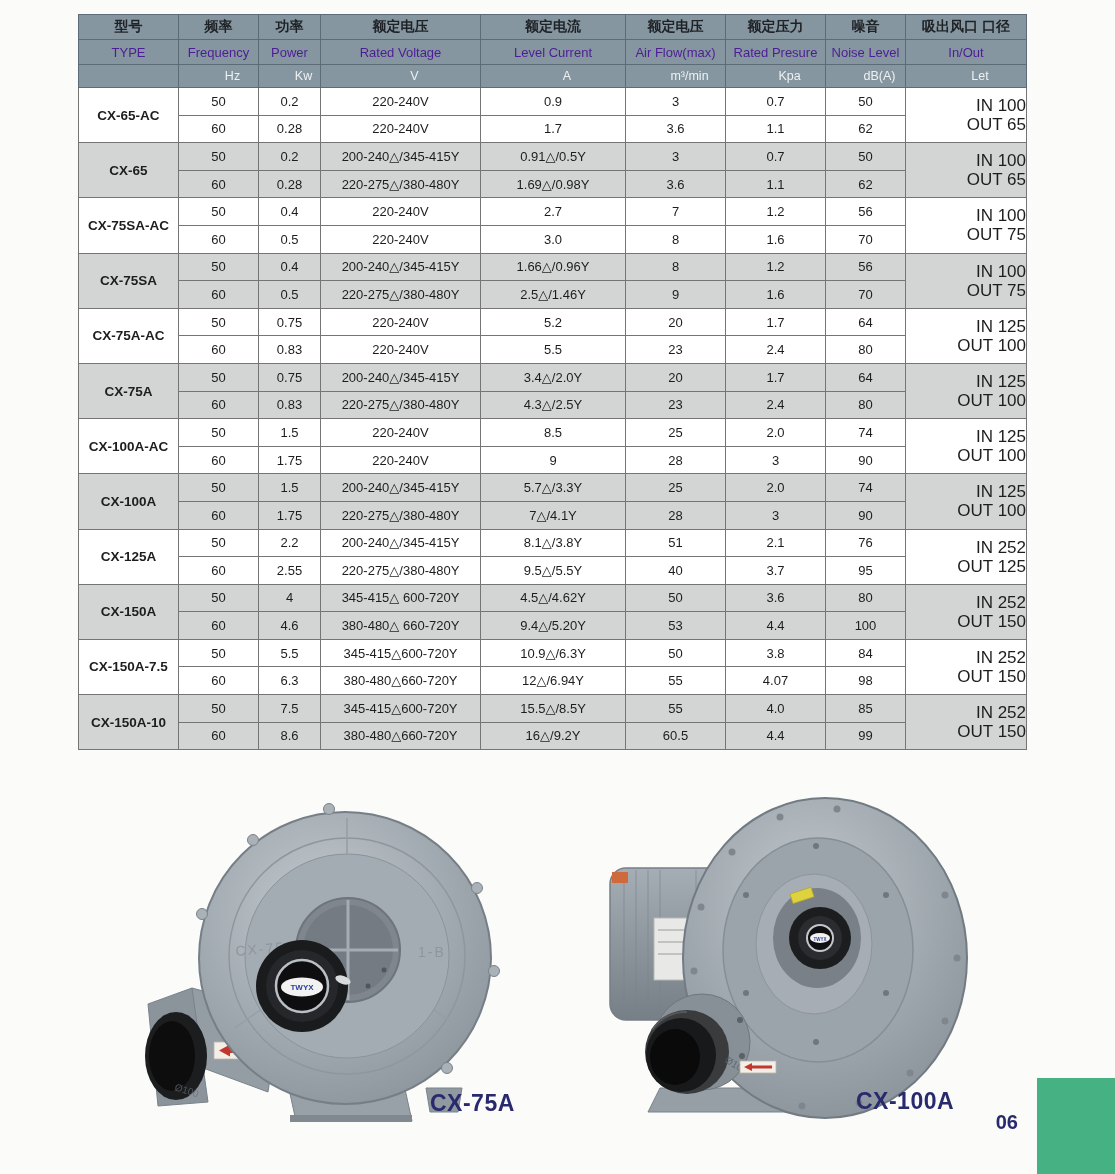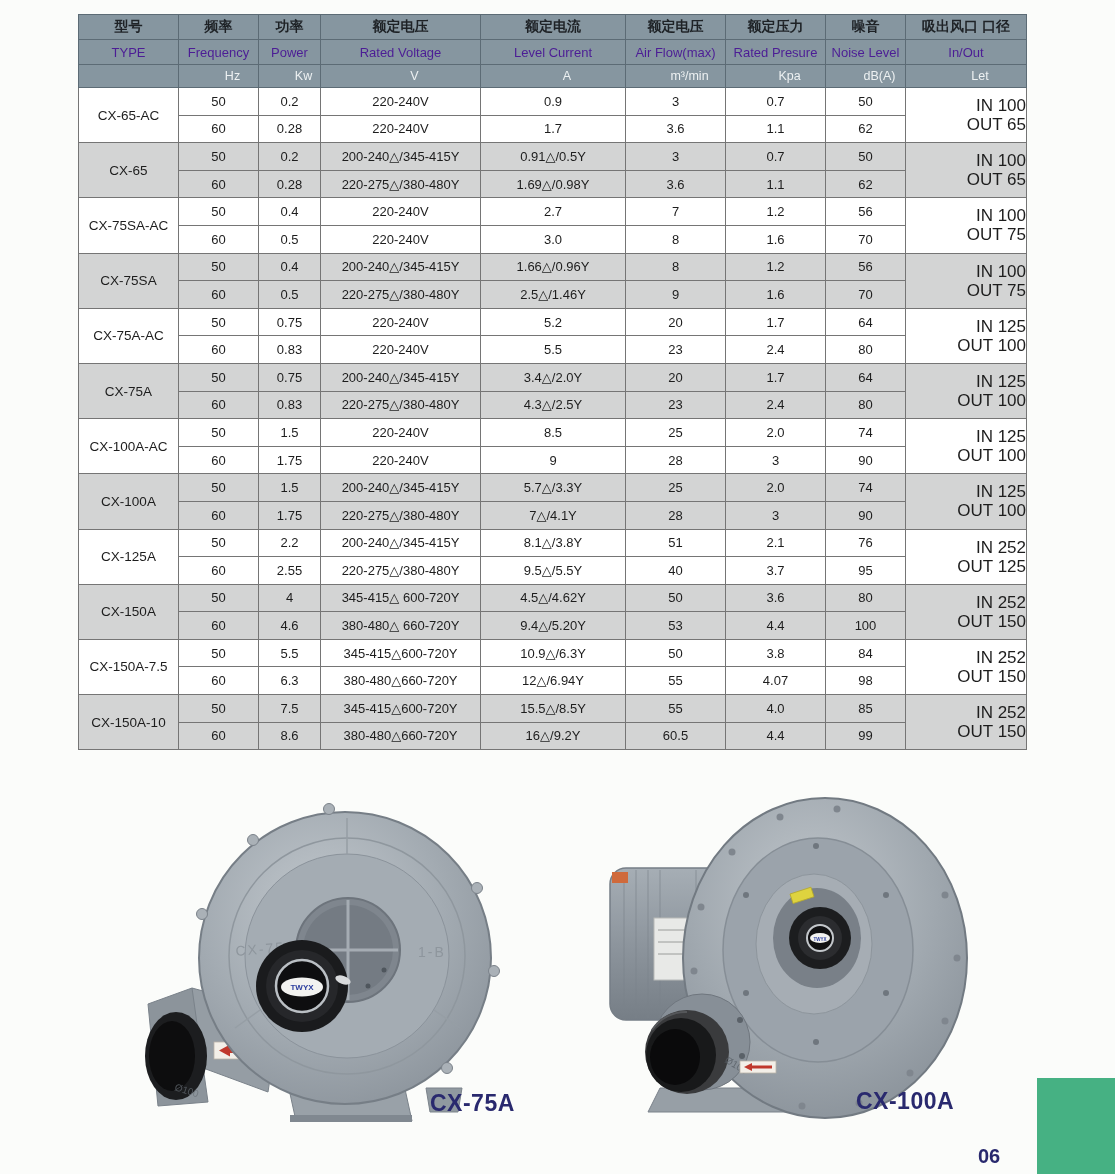--- a/index.html
+++ b/index.html
@@ -10,33 +10,33 @@
   
   .spec-table { position:absolute; left:78px; top:14px; width:948px;
     border-collapse:collapse; table-layout:fixed; font-size:13px; color:#1d1d1d; }
   .spec-table th { background:#8696a0; border:1px solid #5c6b75; font-weight:normal; overflow:hidden; }
   .spec-table thead tr.h-zh th { color:#1e2226; font-weight:bold; font-size:14px; height:25px; }
   .spec-table thead tr.h-en th { color:#4c1d95; font-size:13px; height:25px; }
   .spec-table thead tr.h-unit th { color:#edf1f2; font-size:12.5px; height:23px;padding-left:28px; }
   .spec-table td { border:1px solid #757575; text-align:center; height:27.6px;
     padding:0; background:#ffffff; }
   .spec-table tr.shade td { background:#d3d4d4; }
-  .spec-table td.model { font-size:13.5px; }
+  .spec-table td.model { font-size:13.5px;font-weight:bold; }
   .spec-table td.inout div { line-height:19px; font-size:17px;text-align:right; }
 
   
   .product-photo { position:absolute; }
   .photo-75a { left:140px; top:790px; width:420px; height:350px; }
   .photo-100a { left:590px; top:780px; width:430px; height:360px; }
   .product-label { position:absolute; font-weight:bold; color:#29296e; font-size:23px; letter-spacing:0.5px; }
   .label-75a { left:430px; top:1090px; }
   .label-100a { left:856px; top:1088px; }
 
-  .page-number { position:absolute; left:978px; top:1111px; width:40px; 
-    font-weight:bold; color:#29296e; font-size:20px;margin-top:34px; }
+  .page-number { position:absolute; left:978px; top:1111px; width:40px; text-align:right;
+    font-weight:bold; color:#29296e; font-size:20px; }
   .green-block { position:absolute; left:1037px; top:1078px; width:78px; height:96px; background:#46b183; }
 </style>
 </head>
 <body>
 
 <div class="page">
 
   <table class="spec-table">
     <colgroup>
       <col style="width:100px">

